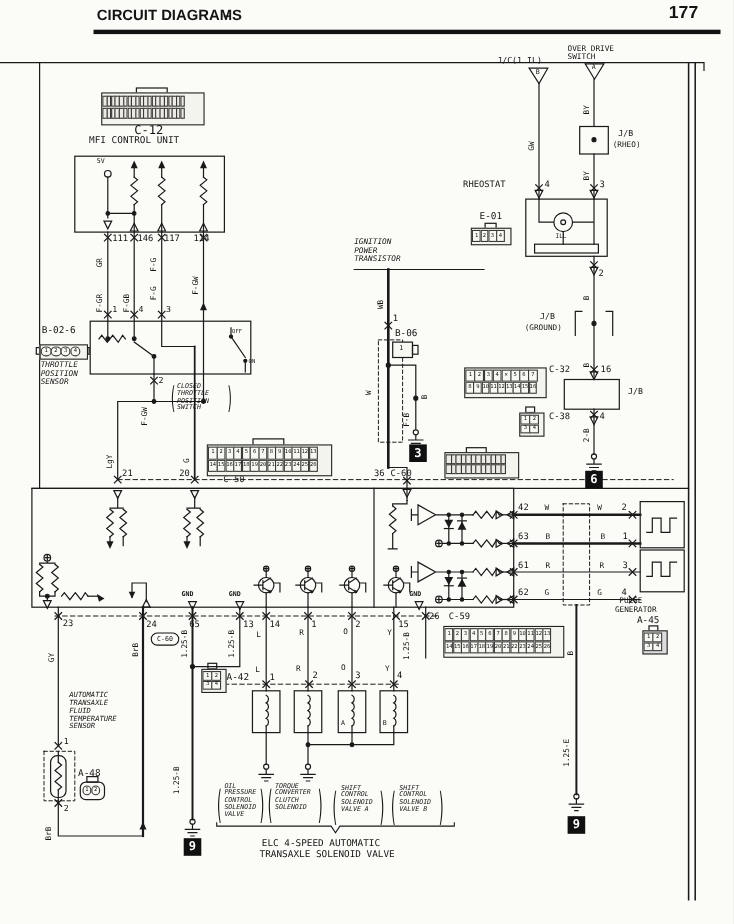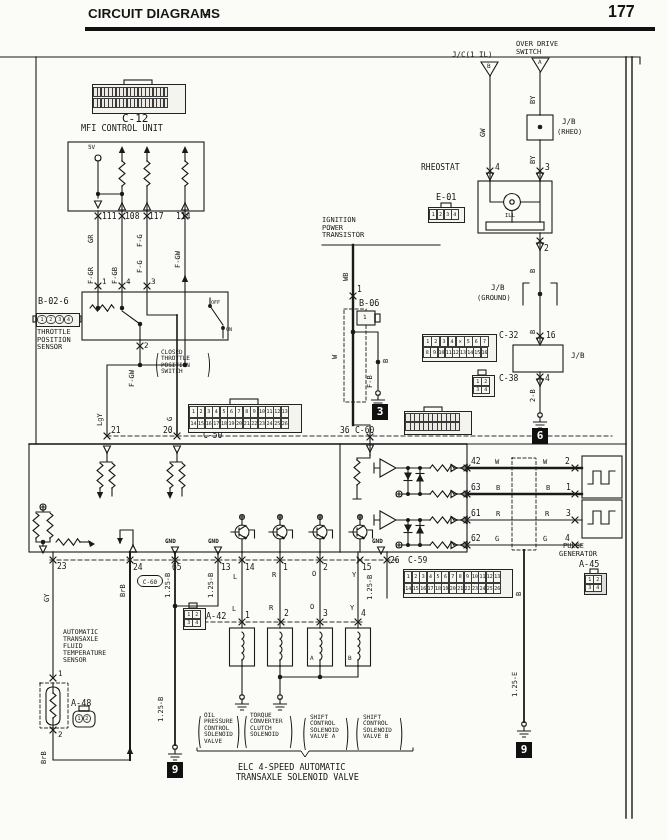--- a/index.html
+++ b/index.html
@@ -19,21 +19,21 @@
   .pgrow span{box-sizing:border-box;flex:0 0 auto;width:var(--cw,8px);height:var(--ch,11px);
       border:0.7px solid #3a3a3a;margin-left:-0.7px;background:#f8f8f2;
       font:5px/1 "DejaVu Sans Mono",monospace;display:flex;align-items:center;justify-content:center;color:#111;}
   .pgrow.tiny span{font-size:3.5px;background:#eceae2;}
   .pgrow.round span{border-radius:50%;}
   .oval{position:absolute;border:1px solid #141414;border-radius:7px;text-align:center;
         font:6px/11px "DejaVu Sans Mono",monospace;width:26px;height:12px;box-sizing:border-box;}
   .par{position:absolute;color:#141414;font-family:"DejaVu Sans Mono",monospace;transform-origin:0 0;}
   .p1{font-size:17px;transform:scale(.6,1.6);}
   .p2{font-size:20px;transform:scale(.55,1.75);}
-  .ml div{line-height:1.08;}
+  .ml div{line-height:1.08;font-style:italic;}
 </style>
 </head>
 <body>
 
 <div id="page">
 
 <svg id="art" width="667" height="840" viewBox="0 0 667 840" stroke="#1a1a1a" fill="none" stroke-width="1.1" stroke-linecap="square">
   <defs>
     <path id="xm" d="M-3,-3 L3,3 M-3,3 L3,-3"></path>
     <path id="tup" d="M-3.5,0 H3.5 L0,-7 Z"></path>
@@ -385,21 +385,21 @@
         <span></span>
         <span></span>
         <span></span>
         <span></span>
       </div>
 </div>
 <div class="lb s9" style="left:122px;top:113px">C-12</div>
 <div class="lb s85" style="left:81px;top:124px">MFI CONTROL UNIT</div>
 <div class="lb s6" style="left:88px;top:144px">5V</div>
 <div class="lb s8" style="left:102px;top:212px">111</div>
-<div class="lb s8" style="left:125px;top:212px">108</div>
+<div class="lb s8" style="left:125px;top:212px">146</div>
 <div class="lb s8" style="left:149px;top:212px">117</div>
 <div class="lb s8" style="left:176px;top:212px">114</div>
 
 <div class="lb v" style="left:87px;top:243px">GR</div>
 <div class="lb v" style="left:87px;top:284px">F-GR</div>
 <div class="lb v" style="left:111px;top:284px">F-GB</div>
 <div class="lb v" style="left:136px;top:247px">F-G</div>
 <div class="lb v" style="left:136px;top:273px">F-G</div>
 <div class="lb v" style="left:174px;top:268px">F-GW</div>
 <div class="lb v" style="left:128px;top:387px">F-GW</div>

